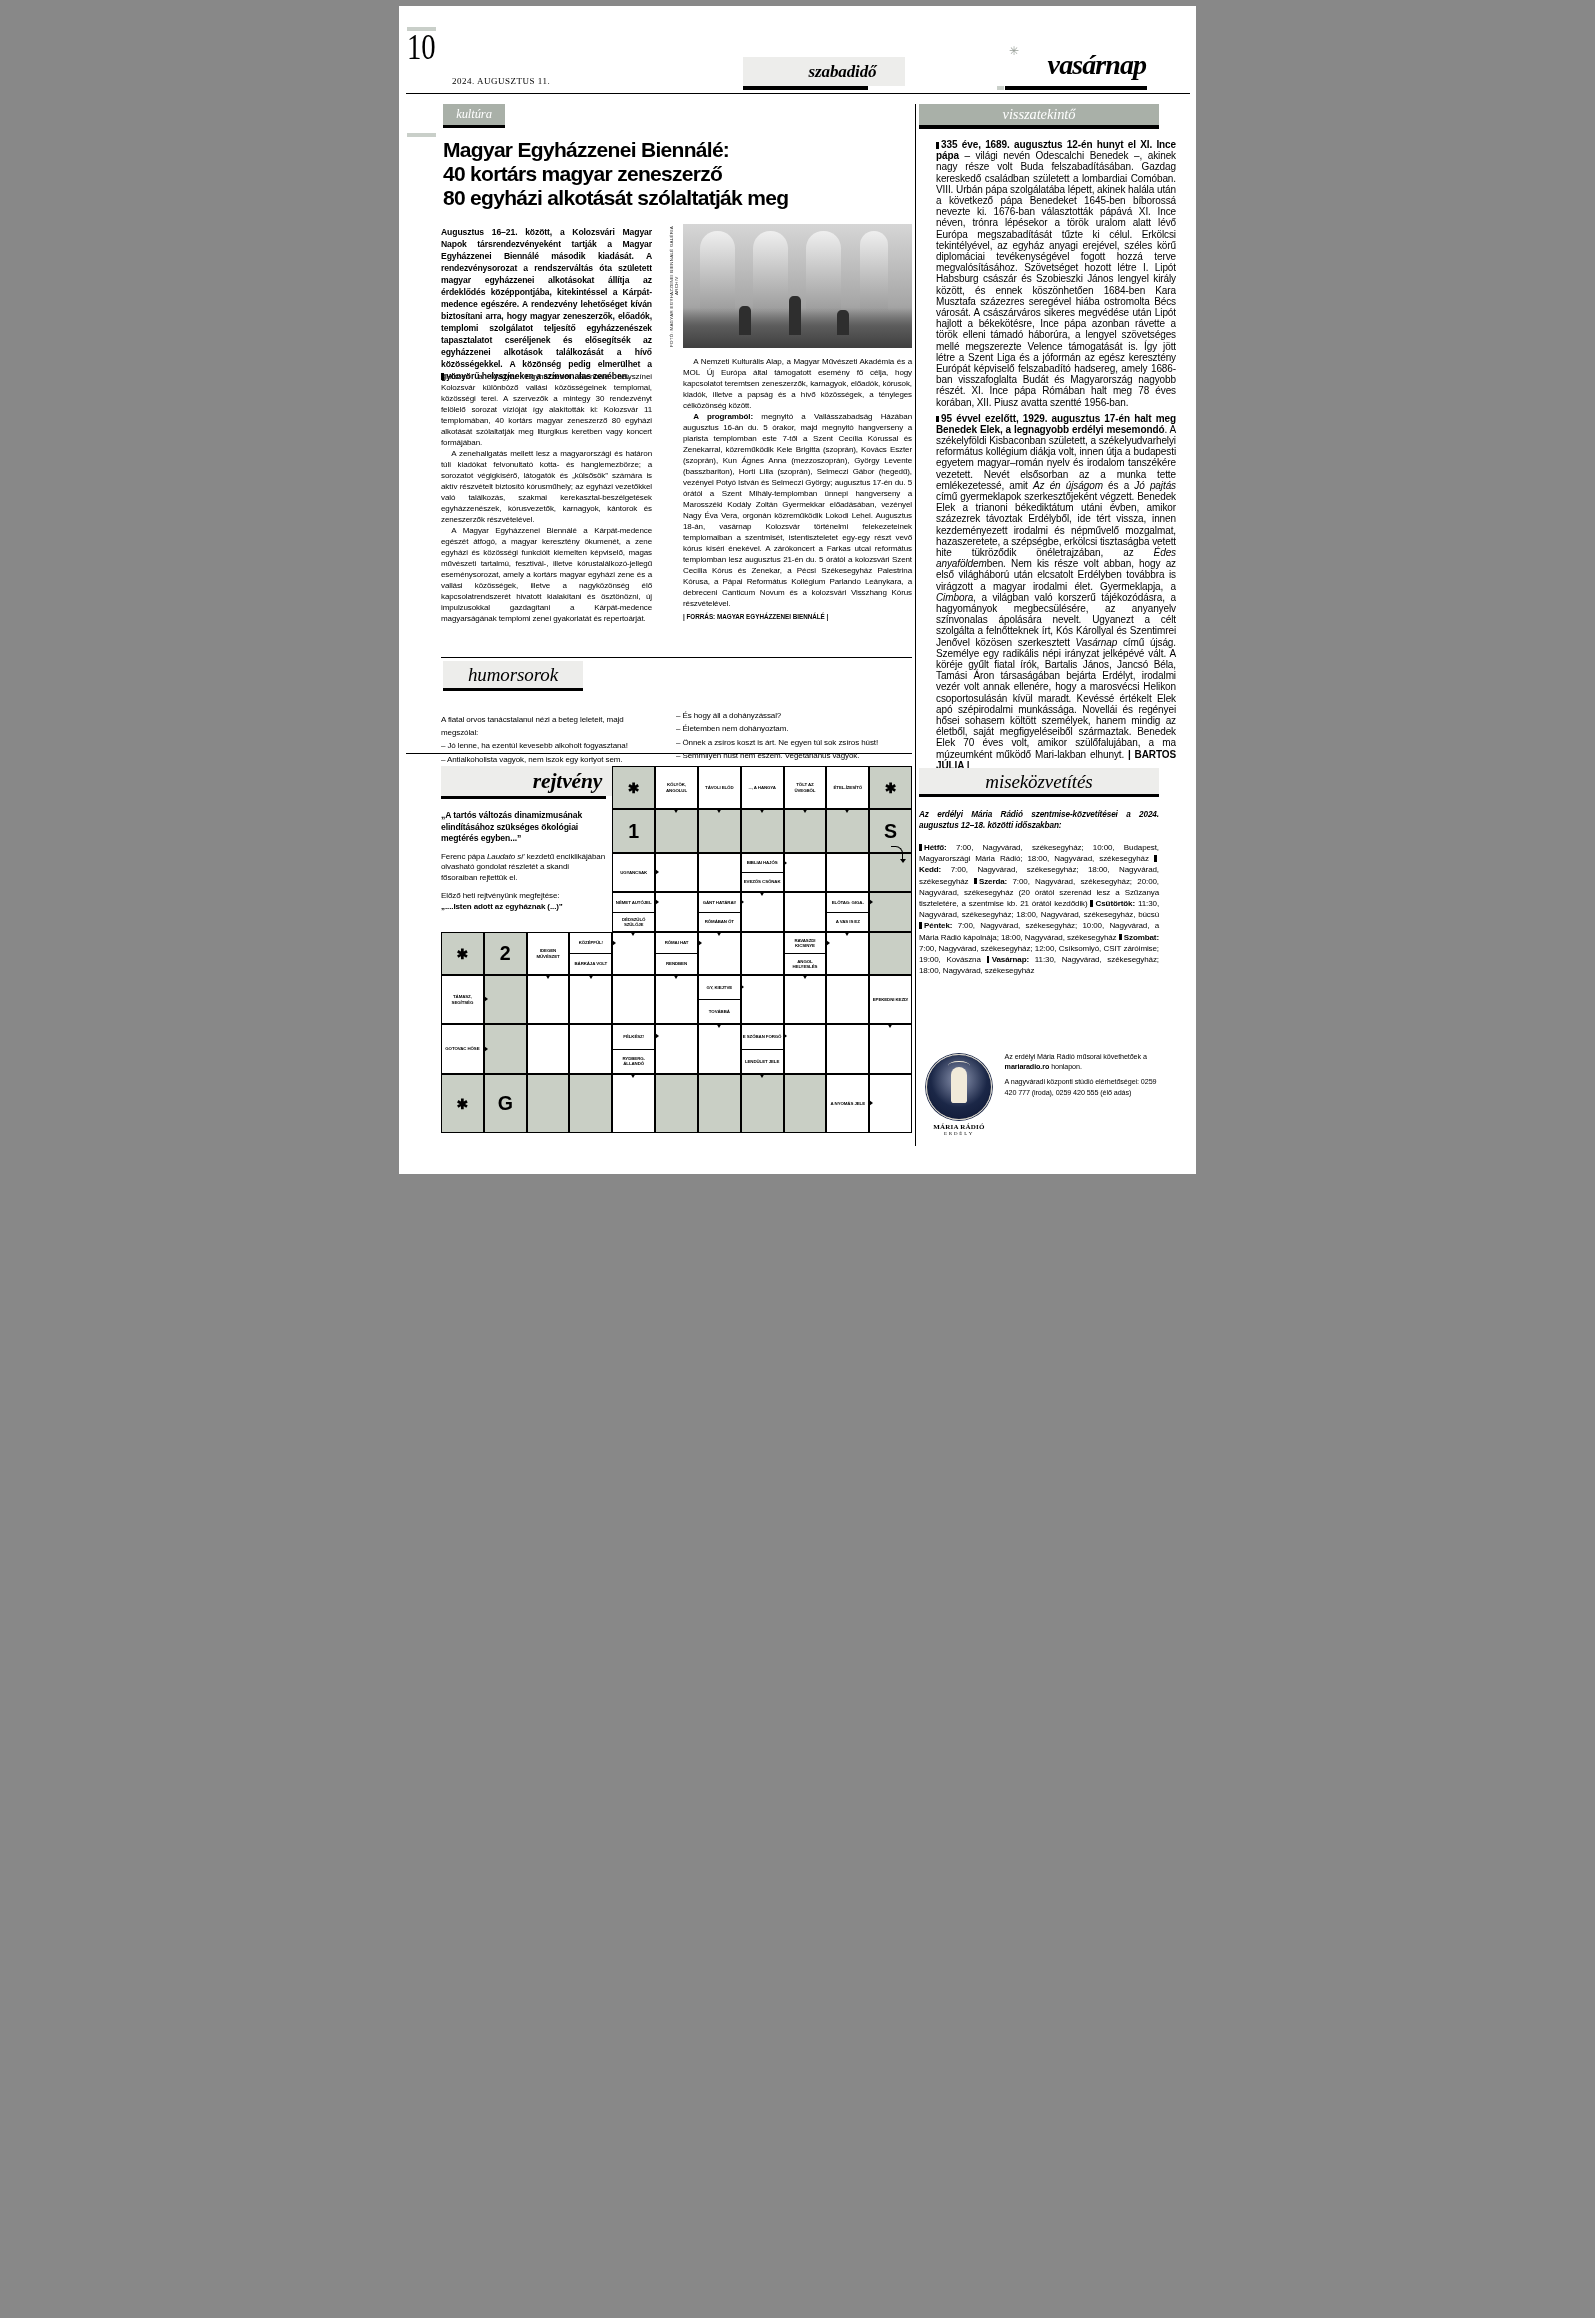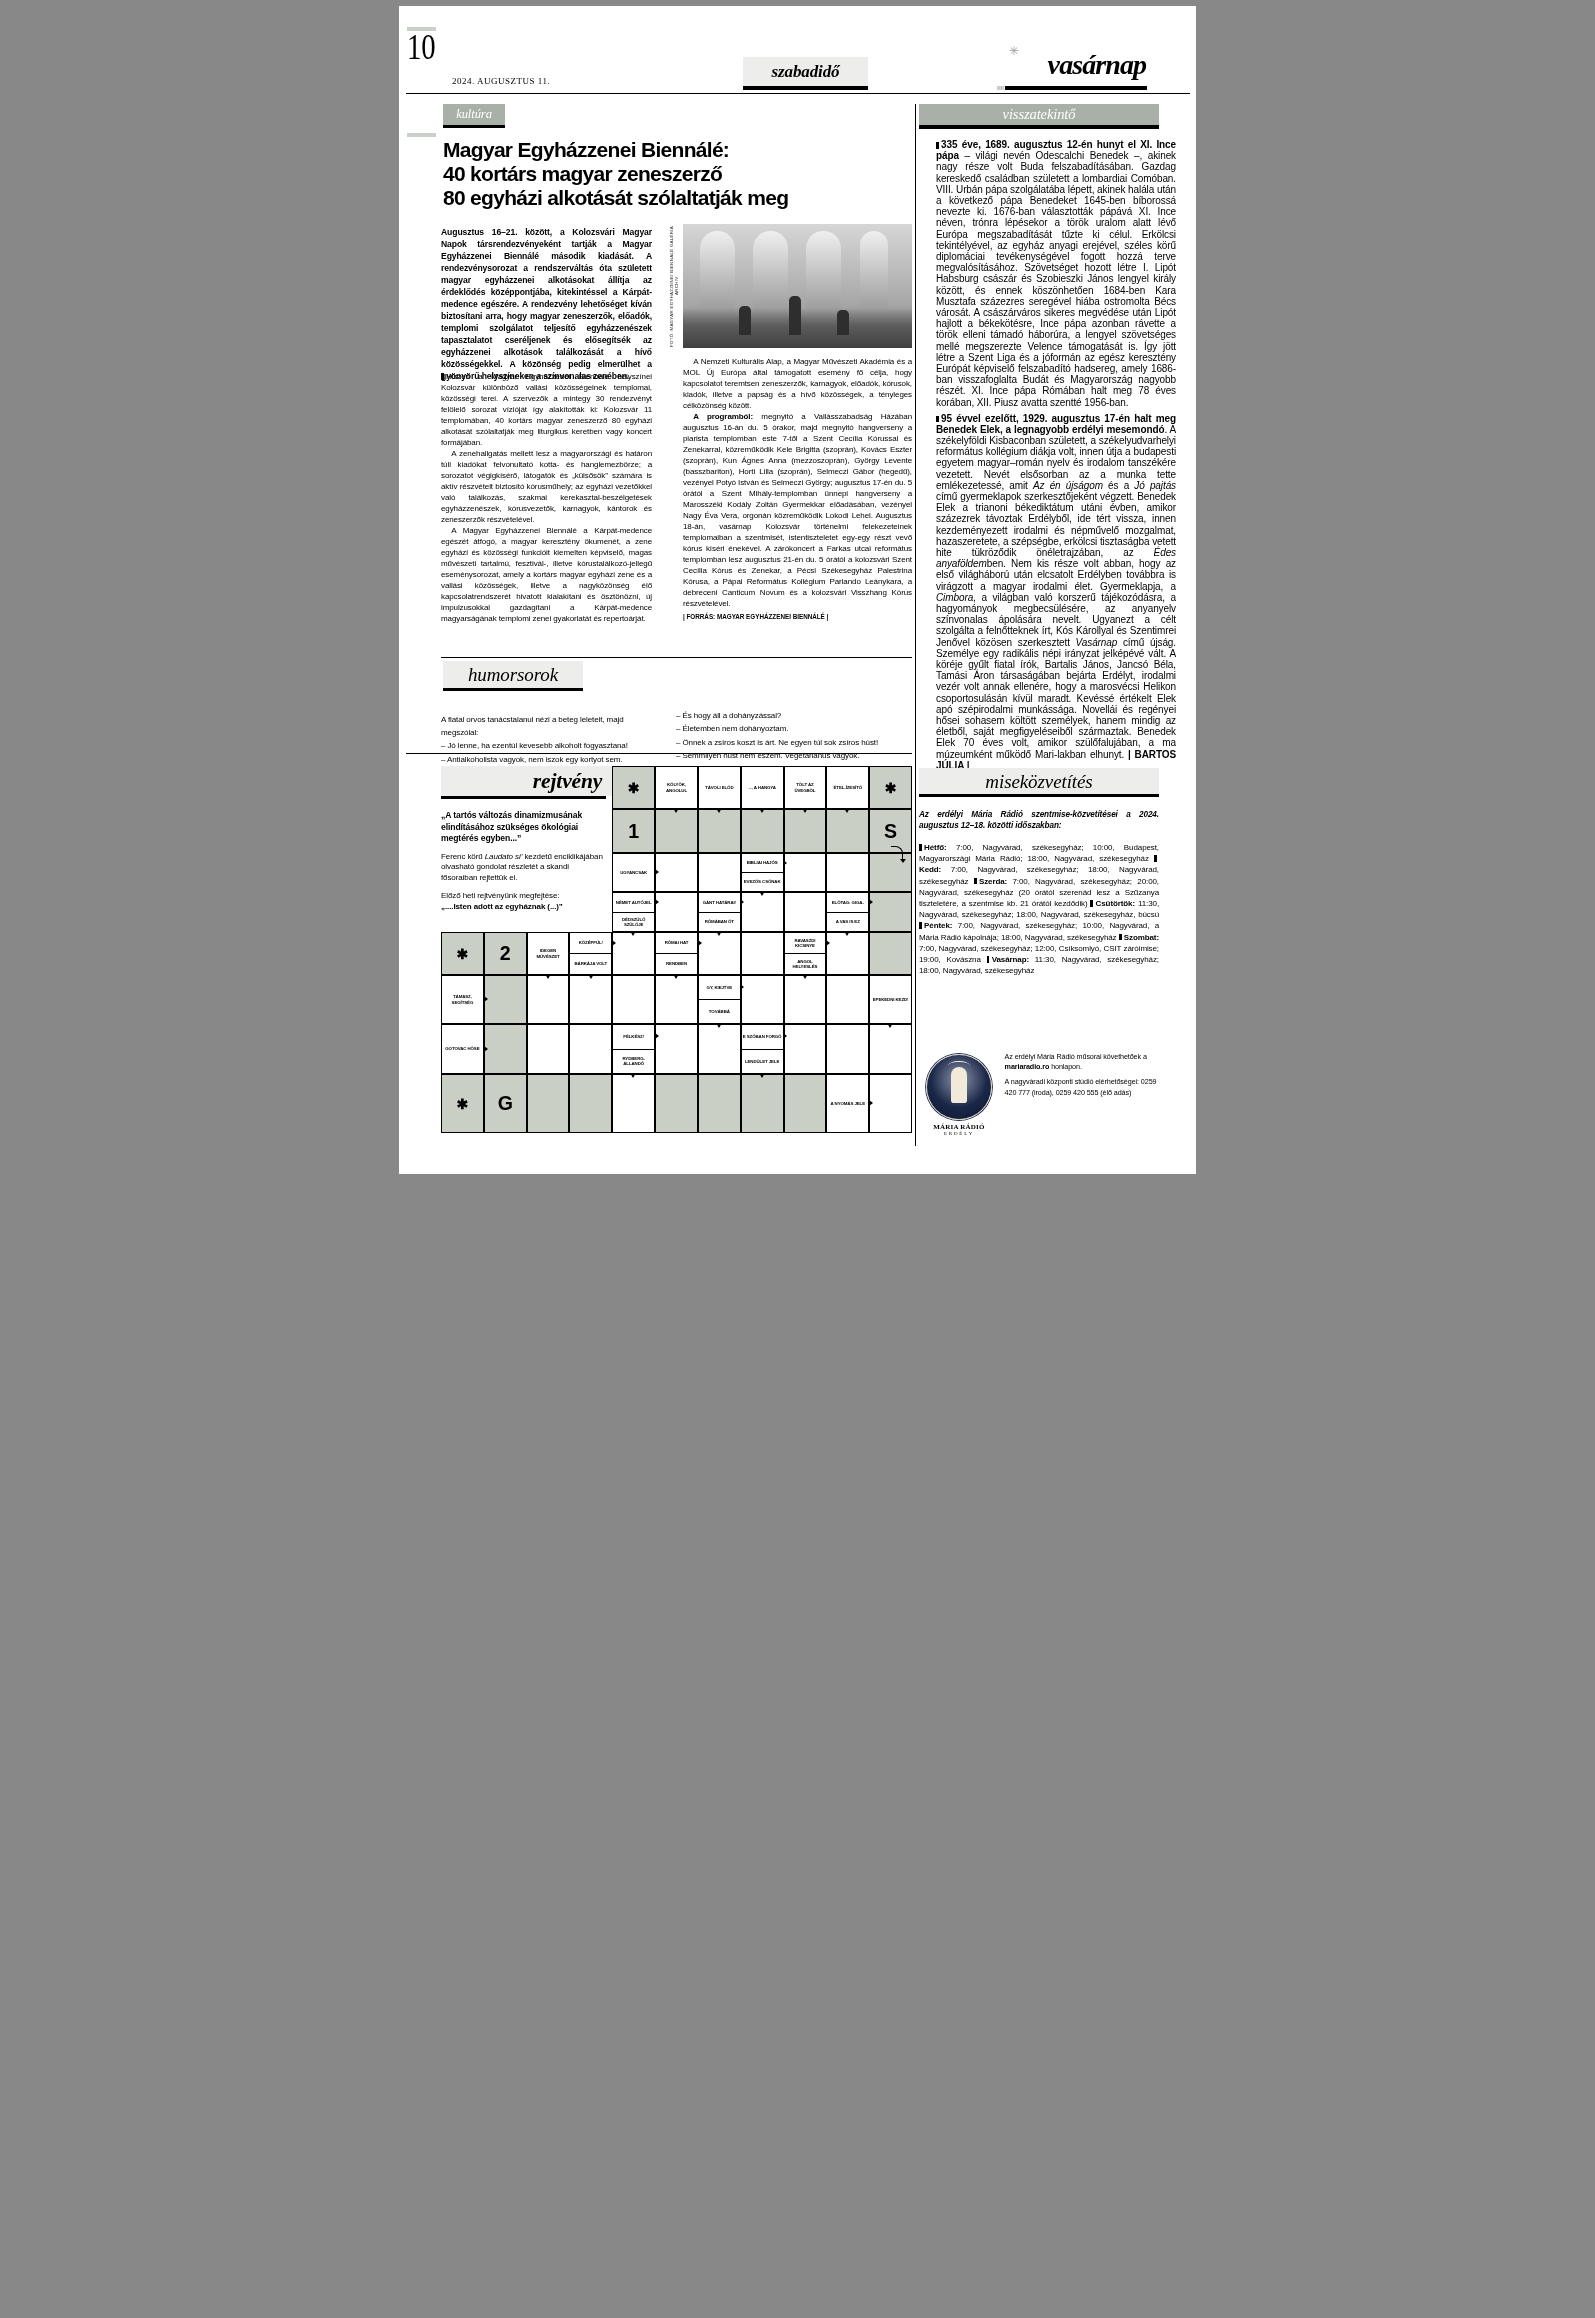--- a/index.html
+++ b/index.html
@@ -7,21 +7,21 @@
         font-family:"Liberation Sans",sans-serif;color:#000;overflow:hidden;
         letter-spacing:-0.1px;}
 
   
   .tick{position:absolute;width:29px;height:4.2px;background:#c9cfc9;}
   #pageno{position:absolute;left:7.5px;top:24px;font-family:"Liberation Serif",serif;
           font-size:35px;line-height:35px;font-weight:400;transform:scaleX(.82);transform-origin:left top;}
   #date{position:absolute;left:53px;top:70px;font-family:"Liberation Serif",serif;
         font-size:9px;letter-spacing:0.5px;}
   #tab-szabadido{position:absolute;left:344px;top:51px;width:125px;height:29px;background:#ededeb;
-        display:flex;align-items:center;justify-content:center;}
+        display:flex;align-items:center;justify-content:center;padding-left:37px;}
   #tab-szabadido span{font-family:"Liberation Serif",serif;font-style:italic;font-weight:bold;font-size:17px;}
   .blackbar{position:absolute;background:#000;}
   #brand{position:absolute;left:598px;top:41px;width:152px;height:43px;}
   #brand .spark{position:absolute;left:12px;top:-2.8px;font-size:12px;color:#9aa09a;}
   #brand .name{position:absolute;right:2.8px;top:0;font-family:"Liberation Serif",serif;
         font-weight:bold;font-style:italic;font-size:28px;line-height:36px;letter-spacing:-0.9px;}
   #brand .bar{position:absolute;left:7.5px;top:39px;width:142px;height:4.2px;background:#000;}
   #brand .baracc{position:absolute;left:0;top:39px;width:6.5px;height:4.2px;background:#c9cfc9;}
   #header-rule{position:absolute;left:7px;top:87px;width:784px;height:1.4px;background:#000;}
 
@@ -208,21 +208,21 @@
 
   <div class="hrule" style="left:7px;top:747px;width:506px;height:1.4px;"></div>
 
   <div id="crossword">
     <div id="puzzle-textblock">
       <div id="puzzle-badge">
         <span>rejtvény</span>
       </div>
       <div id="puzzle-badge-bar"></div>
       <div id="puzzle-quote">„A tartós változás dinamizmusának elindításához szükséges ökológiai megtérés egyben...”</div>
-      <div id="puzzle-about"><span>Ferenc körű </span><span style="font-style: italic;">Laudato si’</span><span> kezdetű enciklikájában olvasható gondolat részletét a skandi fősoraiban rejtettük el.</span></div>
+      <div id="puzzle-about"><span>Ferenc pápa </span><span style="font-style: italic;">Laudato si’</span><span> kezdetű enciklikájában olvasható gondolat részletét a skandi fősoraiban rejtettük el.</span></div>
       <div id="puzzle-prev">
         <div>Előző heti rejtvényünk megfejtése:</div>
         <div class="ans">„....Isten adott az egyháznak (...)”</div>
       </div>
     </div>
 
   <div class="cw-cell cw-lt cw-star" style="grid-area: 1 / 5;">
         <span>✱</span>
       </div>
       <div class="cw-cell cw-cl" style="grid-area: 1 / 6;">

